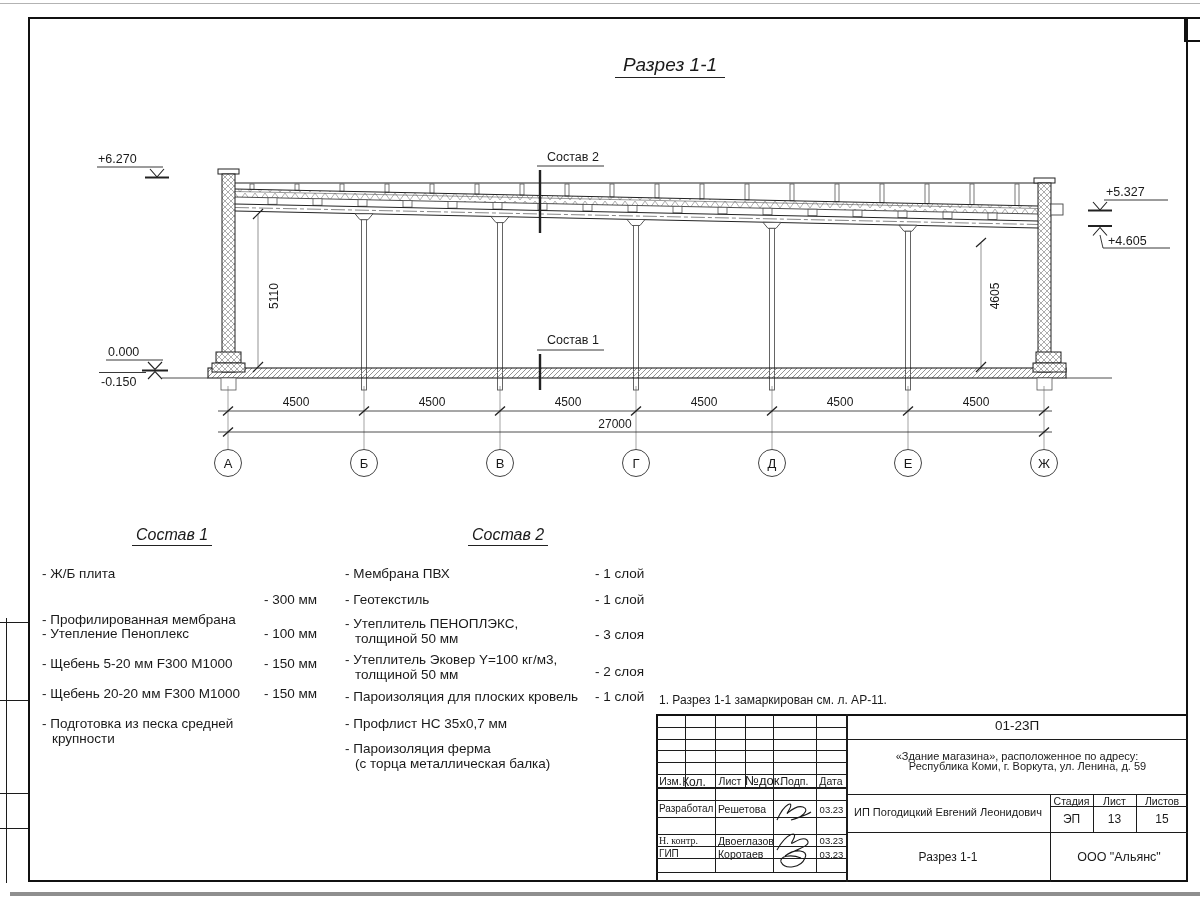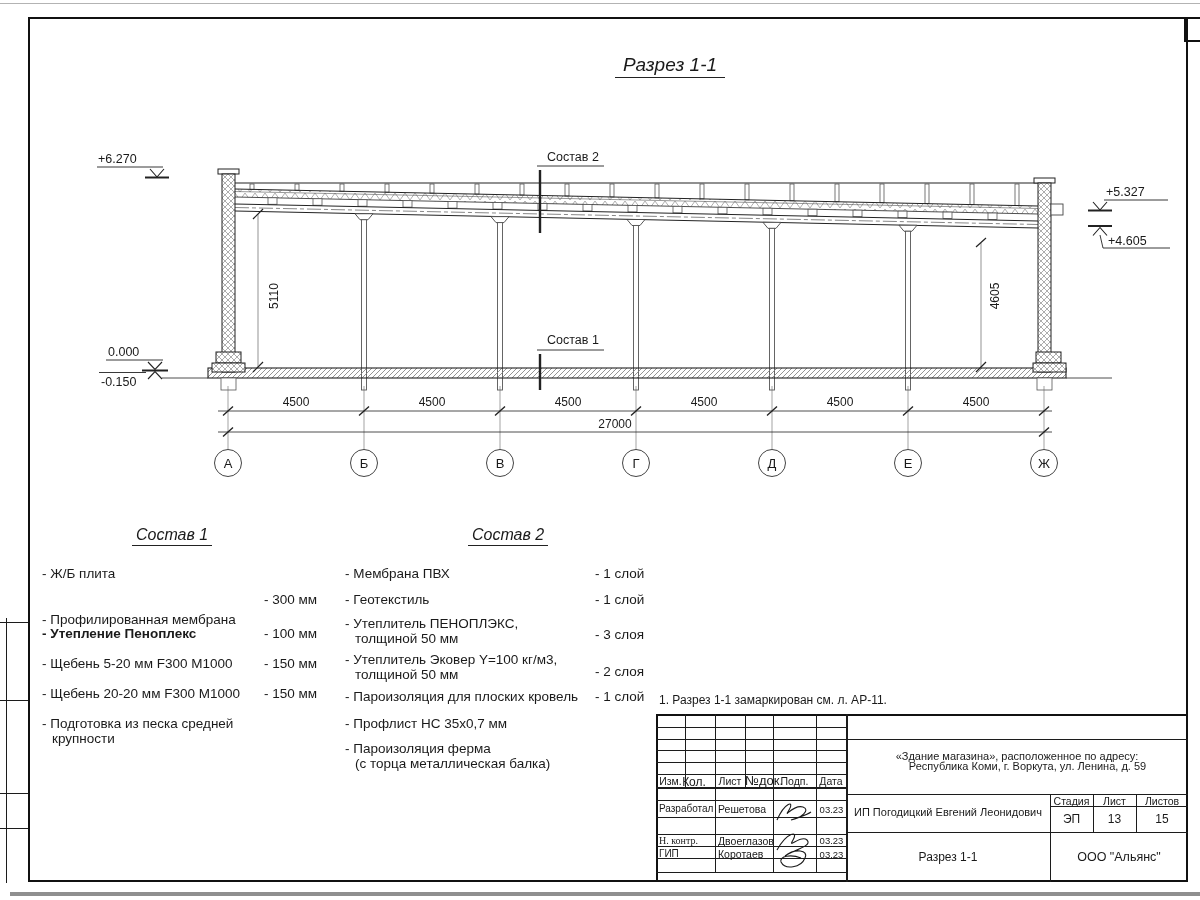--- a/index.html
+++ b/index.html
@@ -217,21 +217,21 @@
         <text x="1108" y="245" font-size="12.5" fill="#1a1a1a" text-anchor="start">+4.605</text>
       </g>
   </svg>
 
   <div class="abs" style="left:42px;top:520px;width:300px;">
     <div class="list-head" style="left:90px;top:6px;">
       <span>Состав 1</span></div>
     <div class="li-name" style="left:0;top:46px;width:215px;">- Ж/Б плита</div>
     <div class="li-val" style="left:222px;top:60px;margin-top:12px;">- 300 мм</div>
     <div class="li-name" style="left:0;top:76px;width:230px;margin-top:16px;">- Профилированная мембрана</div>
-    <div class="li-name" style="left:0;top:106px;width:215px;font-weight:bold;">- Утепление Пеноплекс</div>
+    <div class="li-name" style="left:0;top:106px;width:215px;">- Утепление Пеноплекс</div>
     <div class="li-val" style="left:222px;top:106px;">- 100 мм</div>
     <div class="li-name" style="left:0;top:136px;width:215px;">-  Щебень 5-20 мм F300 М1000</div>
     <div class="li-val" style="left:222px;top:136px;">- 150 мм</div>
     <div class="li-name" style="left:0;top:166px;width:215px;">-  Щебень 20-20 мм F300 М1000</div>
     <div class="li-val" style="left:222px;top:166px;">- 150 мм</div>
     <div class="li-name" style="left:0;top:196px;width:240px;">- Подготовка из песка средней
 крупности</div>
   </div>
 
   <div class="abs" style="left:345px;top:520px;width:330px;">
@@ -302,20 +302,21 @@
     <div class="tb-t ctr" style="left:161px;top:121px;width:29px;font-size:9.5px;">03.23</div>
     <div class="tb-t" style="left:3px;top:134px;font-size:10px;">ГИП</div>
     <div class="tb-t" style="left:62px;top:134px;font-size:10.5px;">Коротаев</div>
     <div class="tb-t ctr" style="left:161px;top:135px;width:29px;font-size:9.5px;">03.23</div>
 
     <svg class="abs" style="left:115px;top:84px;" width="48" height="80" viewBox="0 0 48 80">
       <path d="M6,22 C14,4 24,2 18,12 C12,22 22,6 32,9 C40,12 30,20 20,22 C28,19 36,17 40,14" fill="none" stroke="#1a1a1a" stroke-width="1.1"></path>
       <path d="M6,52 C16,34 28,32 22,42 C16,52 30,36 36,42 C42,48 22,52 14,58 C24,50 38,52 34,60 C30,70 14,72 10,64 C8,58 20,56 30,60" fill="none" stroke="#1a1a1a" stroke-width="1.1"></path>
     </svg>
 
+    <div class="tb-t ctr" style="left:190px;top:4px;width:342px;font-size:13.5px;">01-23П</div>
     <div class="tb-t ctr" style="left:192px;top:36px;width:338px;font-size:11px;">«Здание магазина», расположенное по адресу:</div>
     <div class="tb-t ctr" style="left:192px;top:46px;width:359px;font-size:11px;">Республика Коми, г. Воркута, ул. Ленина, д. 59</div>
     <div class="tb-t ctr" style="left:192px;top:92px;width:200px;font-size:11px;">ИП Погодицкий Евгений Леонидович</div>
     <div class="tb-t ctr" style="left:394px;top:81px;width:43px;font-size:10.5px;">Стадия</div>
     <div class="tb-t ctr" style="left:437px;top:81px;width:43px;font-size:10.5px;">Лист</div>
     <div class="tb-t ctr" style="left:480px;top:81px;width:52px;font-size:10.5px;">Листов</div>
     <div class="tb-t ctr" style="left:394px;top:98px;width:43px;font-size:12px;">ЭП</div>
     <div class="tb-t ctr" style="left:437px;top:98px;width:43px;font-size:12px;">13</div>
     <div class="tb-t ctr" style="left:480px;top:98px;width:52px;font-size:12px;">15</div>
     <div class="tb-t ctr" style="left:192px;top:136px;width:200px;font-size:12px;">Разрез 1-1</div>

